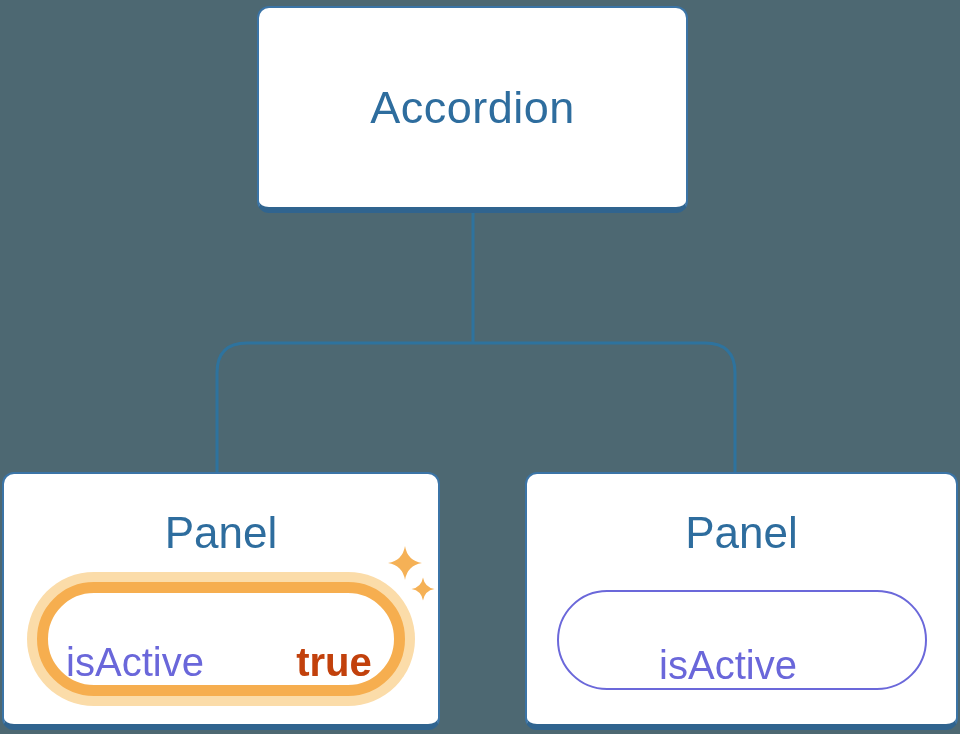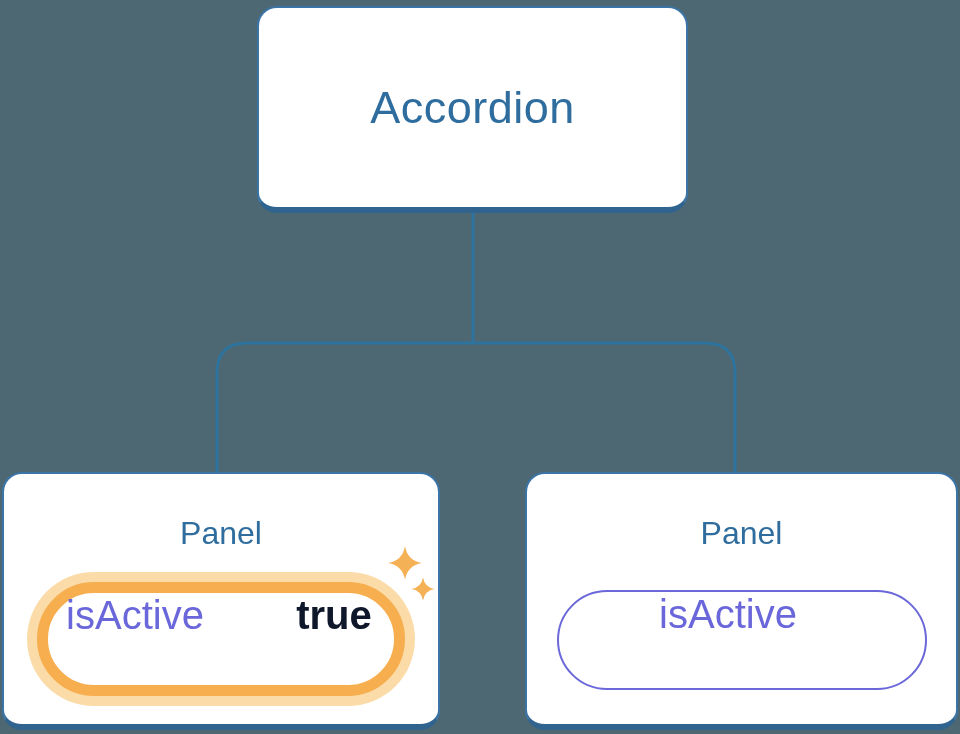--- a/index.html
+++ b/index.html
@@ -19,21 +19,21 @@
     position: absolute;
     left: 0;
     top: 0;
   }
   .node {
     position: absolute;
     box-sizing: border-box;
     background: #ffffff;
     border: 2px solid #3B74A6;
     border-bottom: 6px solid #30648F;
-    border-radius: 20px;
+    border-radius: 12px;
   }
   .root-node {
     left: 257px;
     top: 6px;
     width: 431px;
     height: 207px;
     display: flex;
     align-items: center;
     justify-content: center;
   }
@@ -52,28 +52,28 @@
   .panel-right {
     left: 525px;
     top: 472px;
     width: 433px;
     height: 258px;
   }
   .panel-title {
     margin-top: 36px;
     text-align: center;
     color: #2E6D9E;
-    font-size: 32px;
+    font-size: 44px;
     font-weight: 500;
     line-height: 46px;
   }
   .pill {
     box-sizing: border-box;
     display: flex;
-    align-items: flex-start;
+    align-items: flex-end;
     border-radius: 999px;
     background: #ffffff;
     gap: 25px;
   }
   .pill-cell {
     display: flex;
     align-items: center;
     justify-content: center;
     font-size: 40px;
     color: #6A67DA;
@@ -87,21 +87,21 @@
     height: 114px;
     border: 11px solid #F6AE4F;
     box-shadow: 0 0 0 10px #FBDCA9;
   }
   .pill-active .pill-divider {
     width: 2px;
     background: #F3A93F;
   }
   .pill-active .pill-val {
     font-weight: 700;
-    color: #0f172a;
+    color: #c2410c;
   }
   .pill-inactive {
     margin: 34px auto 0;
     width: 370px;
     height: 100px;
     border: 2px solid #6B68DA;
   }
   .pill-inactive .pill-divider {
     width: 2px;
     background: #6B68DA;

